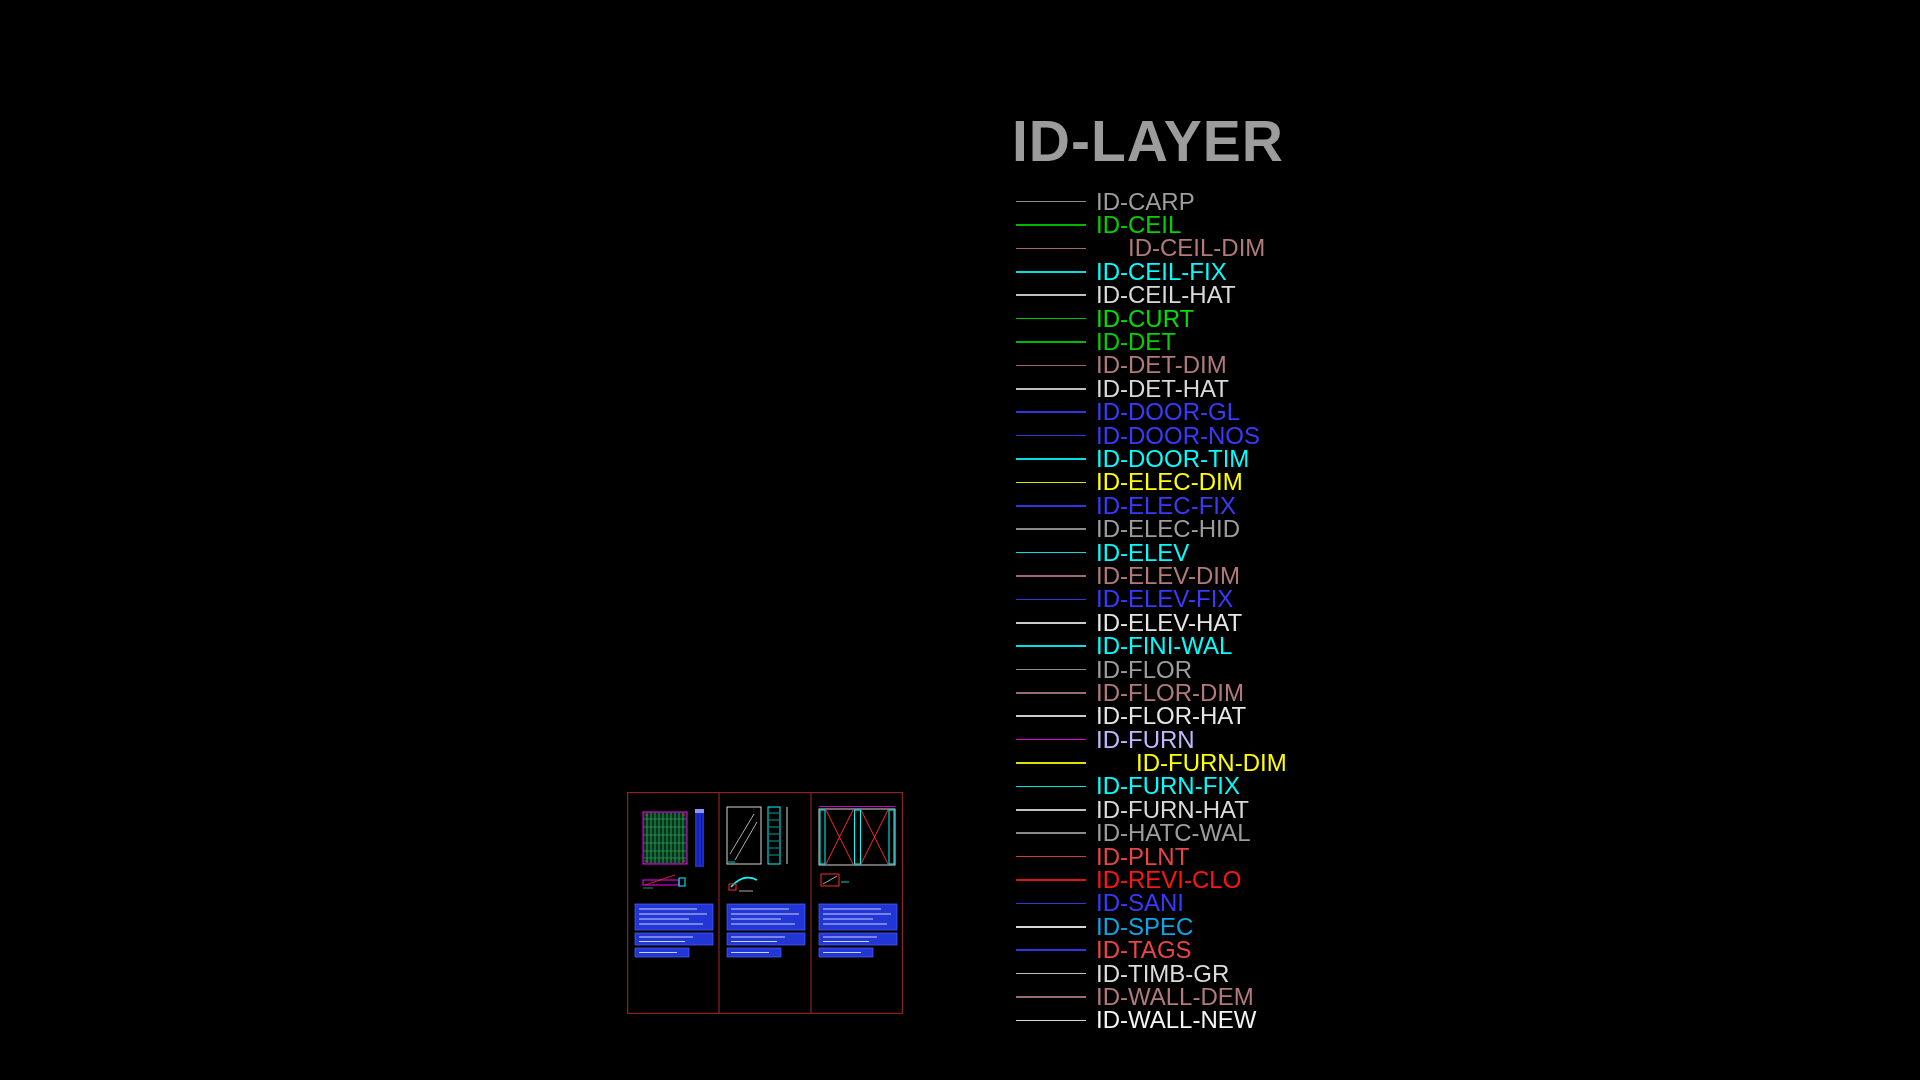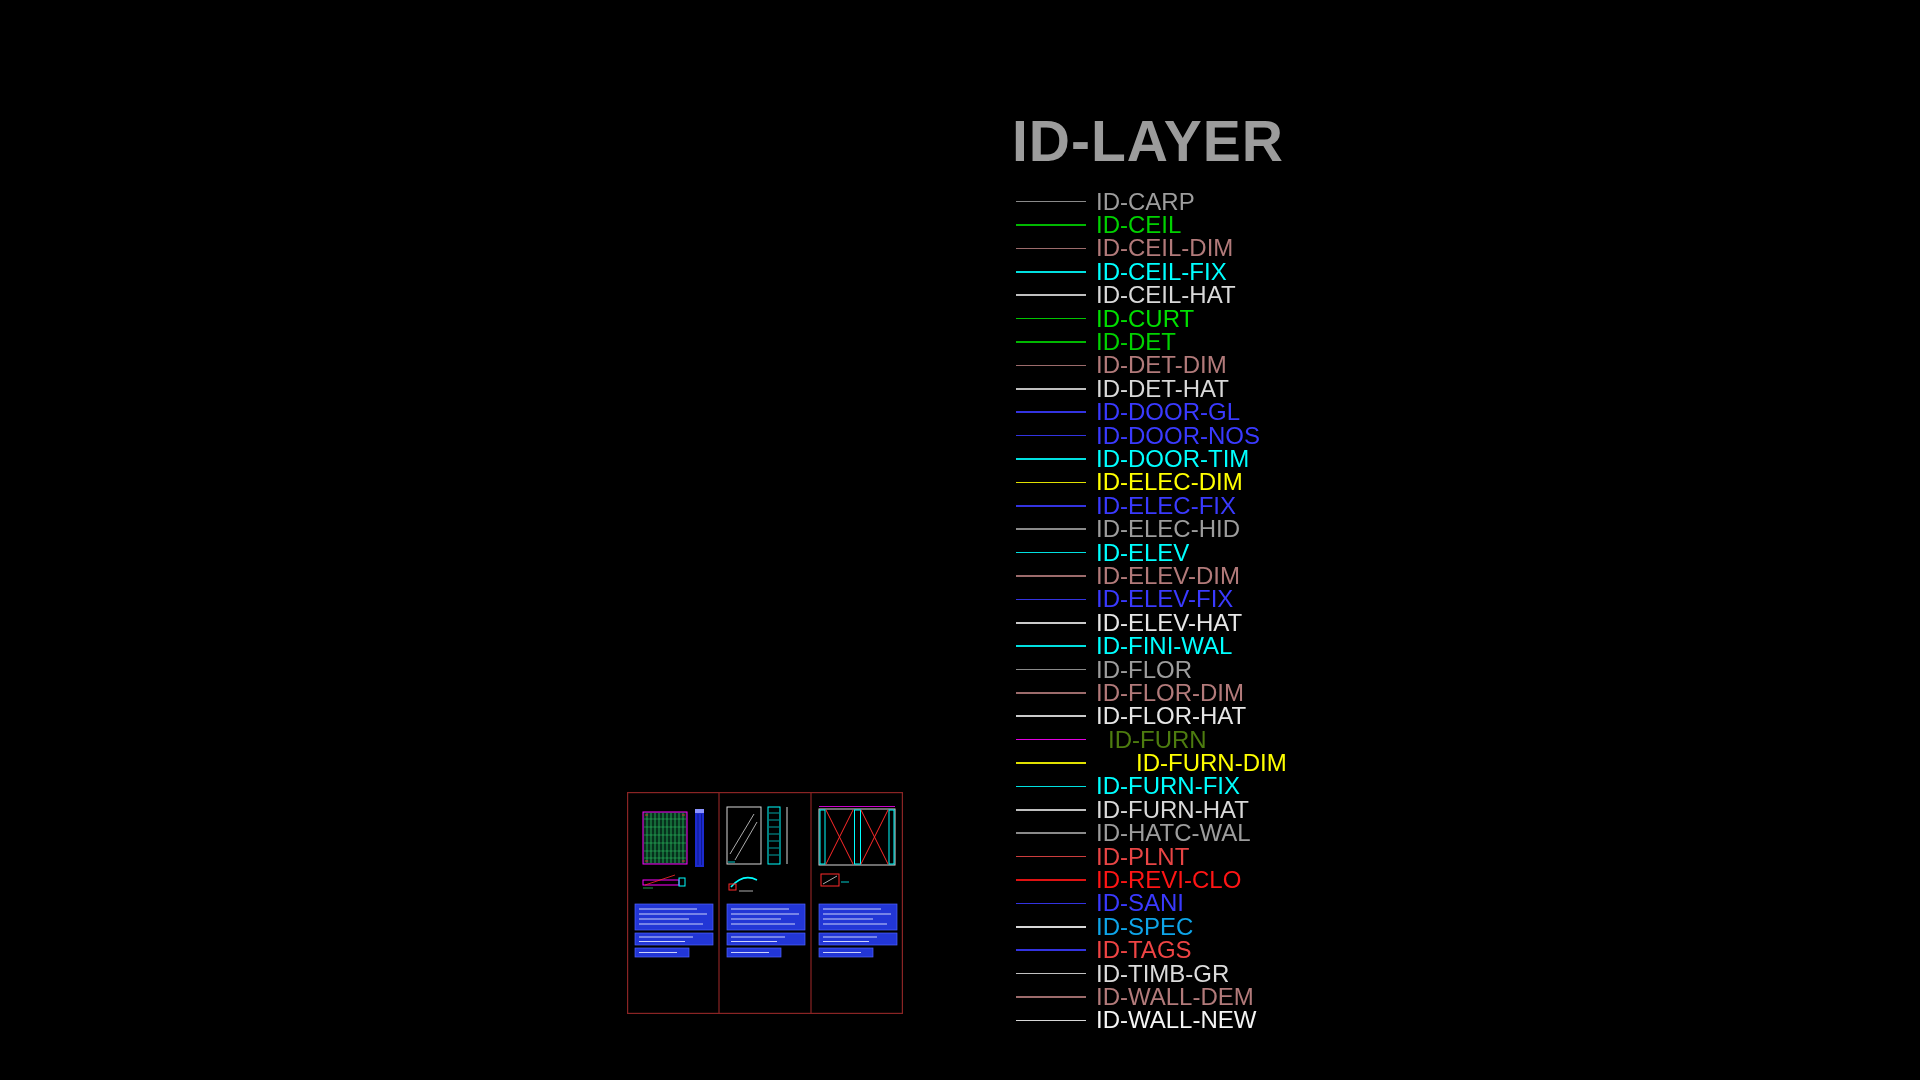--- a/index.html
+++ b/index.html
@@ -84,21 +84,21 @@
     <span class="layer-name" style="color: rgb(157, 157, 157);">ID-CARP</span>
   </div>
 
   <div class="layer-row">
     <span class="layer-line" style="background: rgb(0, 210, 0);"></span>
     <span class="layer-name" style="color: rgb(0, 210, 0);">ID-CEIL</span>
   </div>
 
   <div class="layer-row">
     <span class="layer-line" style="background: rgb(178, 122, 122);"></span>
-    <span class="layer-name" style="color: rgb(178, 122, 122);">ID-CEIL-DIM</span>
+    <span class="layer-name" style="color: rgb(178, 122, 122); margin-left: 32px;">ID-CEIL-DIM</span>
   </div>
 
   <div class="layer-row">
     <span class="layer-line" style="background: rgb(0, 255, 255);"></span>
     <span class="layer-name" style="color: rgb(0, 255, 255);">ID-CEIL-FIX</span>
   </div>
 
   <div class="layer-row">
     <span class="layer-line" style="background: rgb(217, 217, 217);"></span>
     <span class="layer-name" style="color: rgb(217, 217, 217);">ID-CEIL-HAT</span>
@@ -189,21 +189,21 @@
     <span class="layer-name" style="color: rgb(178, 122, 122);">ID-FLOR-DIM</span>
   </div>
 
   <div class="layer-row">
     <span class="layer-line" style="background: rgb(230, 230, 230);"></span>
     <span class="layer-name" style="color: rgb(230, 230, 230);">ID-FLOR-HAT</span>
   </div>
 
   <div class="layer-row">
     <span class="layer-line" style="background: rgb(255, 0, 255);"></span>
-    <span class="layer-name" style="color: #4d7c0f; margin-left: 12px;">ID-FURN</span>
+    <span class="layer-name" style="color: #c4b5fd;">ID-FURN</span>
   </div>
 
   <div class="layer-row">
     <span class="layer-line" style="background: rgb(255, 255, 0);"></span>
     <span class="layer-name" style="color: rgb(255, 255, 0); margin-left: 40px;">ID-FURN-DIM</span>
   </div>
 
   <div class="layer-row">
     <span class="layer-line" style="background: rgb(0, 255, 255);"></span>
     <span class="layer-name" style="color: rgb(0, 255, 255); text-align: center;">ID-FURN-FIX</span>

